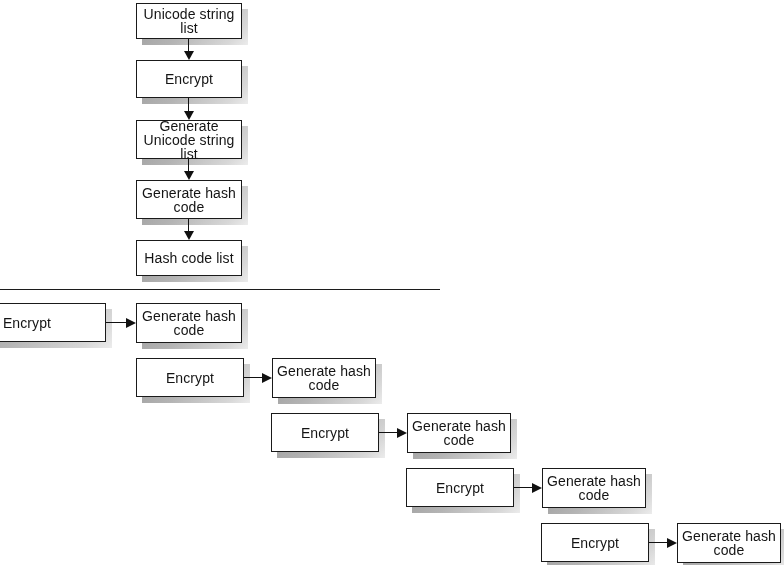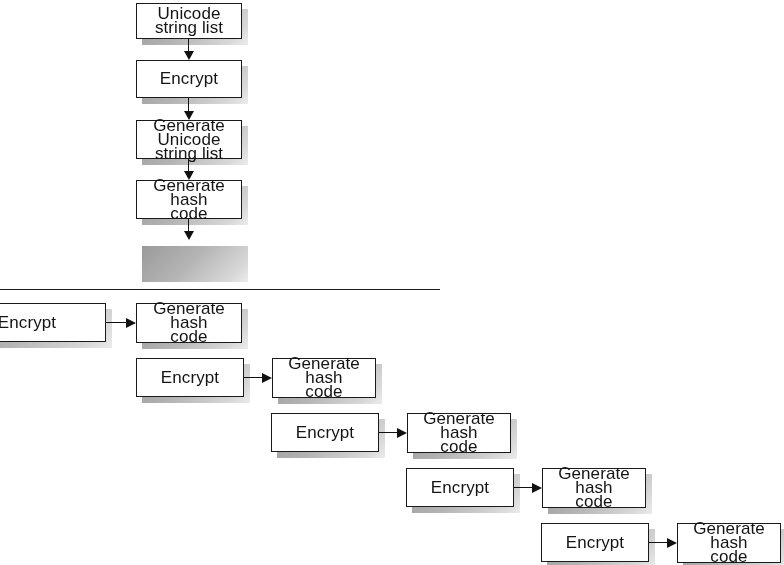--- a/index.html
+++ b/index.html
@@ -26,21 +26,21 @@
   
   .node {
     position: absolute;
     box-sizing: border-box;
     background: #ffffff;
     border: 1px solid #1a1a1a;
     display: flex;
     align-items: center;
     justify-content: center;
     text-align: center;
-    font-size: 17px;
+    font-size: 14px;
     line-height: 14px;
     color: #141414;
     letter-spacing: 0.1px;
     z-index: 3;
   }
   .node .label {
     display: block;
     white-space: pre-line;
     padding: 0 4px;
   }
@@ -116,20 +116,23 @@
     <div class="node" style="left: 136px; top: 120px; width: 106px; height: 39px;">
       <span class="label">Generate
 Unicode string list</span>
     </div>
     <div class="shadow" style="left: 142px; top: 186px; width: 106px; height: 39px;"></div>
     <div class="node" style="left: 136px; top: 180px; width: 106px; height: 39px;">
       <span class="label">Generate hash
 code</span>
     </div>
     <div class="shadow" style="left: 142px; top: 246px; width: 106px; height: 36px;"></div>
+    <div class="node" style="left: 136px; top: 240px; width: 106px; height: 36px;">
+      <span class="label">Hash code list</span>
+    </div>
     <div class="divider" style="left: 0px; top: 289px; width: 440px;"></div>
     <div class="h-line" style="left: 106px; top: 322px; width: 22px;"></div>
     <div class="arrow-right" style="left: 126px; top: 317.5px;"></div>
     <div class="shadow" style="left: -46px; top: 309px; width: 158px; height: 39px;"></div>
     <div class="node" style="left: -52px; top: 303px; width: 158px; height: 39px;">
       <span class="label">Encrypt</span>
     </div>
     <div class="shadow" style="left: 142px; top: 309px; width: 106px; height: 40px;"></div>
     <div class="node" style="left: 136px; top: 303px; width: 106px; height: 40px;">
       <span class="label">Generate hash

